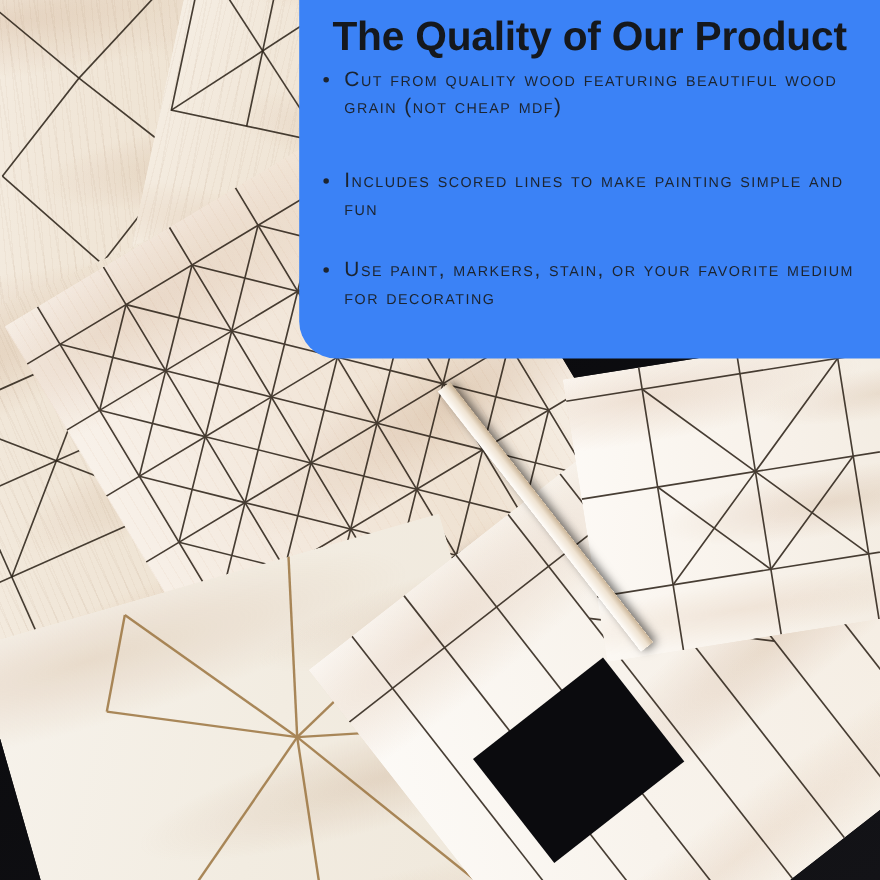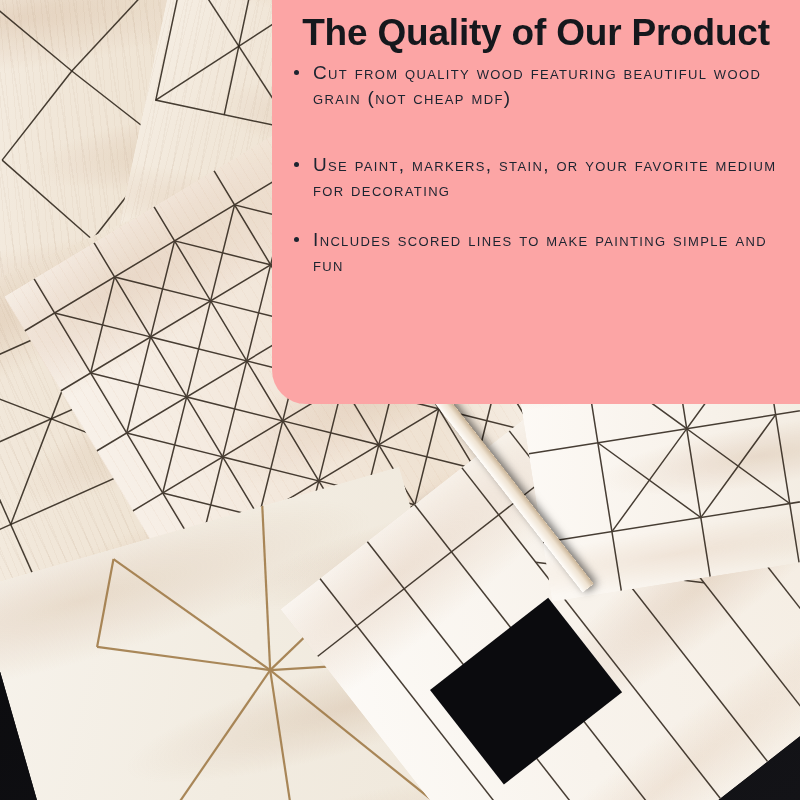--- a/index.html
+++ b/index.html
@@ -52,22 +52,22 @@
   .score-warm{stroke:#9c7540;stroke-width:2.2;fill:none;opacity:.85;}
   .shadow-soft{
     position:absolute;
     background:linear-gradient(180deg,rgba(0,0,0,.55),rgba(0,0,0,0));
     filter:blur(6px);
   }
 
   
   .panel{
     position:absolute;
-    left:272px;top:0;width:528px;height:404px;
-    background:#fca5a5;
+    left:272px;top:0;width:528px;height:326px;
+    background:#3b82f6;
     border-bottom-left-radius:34px;
   }
   .panel-title{
     position:absolute;left:8px;top:14px;width:512px;
     text-align:center;
     font-size:37px;line-height:1;
     font-weight:700;
     color:#15181d;
     letter-spacing:-0.2px;
   }
@@ -236,24 +236,24 @@
   </div>
 
   <div class="panel">
     <div class="panel-title">The Quality of Our Product</div>
 
     <div class="bullets">
       <div class="bullet b1">
         <span class="dot"></span>
         <span>Cut from quality wood featuring beautiful wood grain (not Cheap MDF)</span>
       </div>
+      <div class="bullet b2">
+        <span class="dot"></span>
+        <span>Includes scored lines to make painting simple and fun</span>
+      </div>
       <div class="bullet">
         <span class="dot"></span>
         <span>Use paint, markers, stain, or your favorite medium for decorating</span>
       </div>
-      <div class="bullet b2">
-        <span class="dot"></span>
-        <span>Includes scored lines to make painting simple and fun</span>
-      </div>
     </div>
   </div>
 
 </div>
 
 </body></html>

